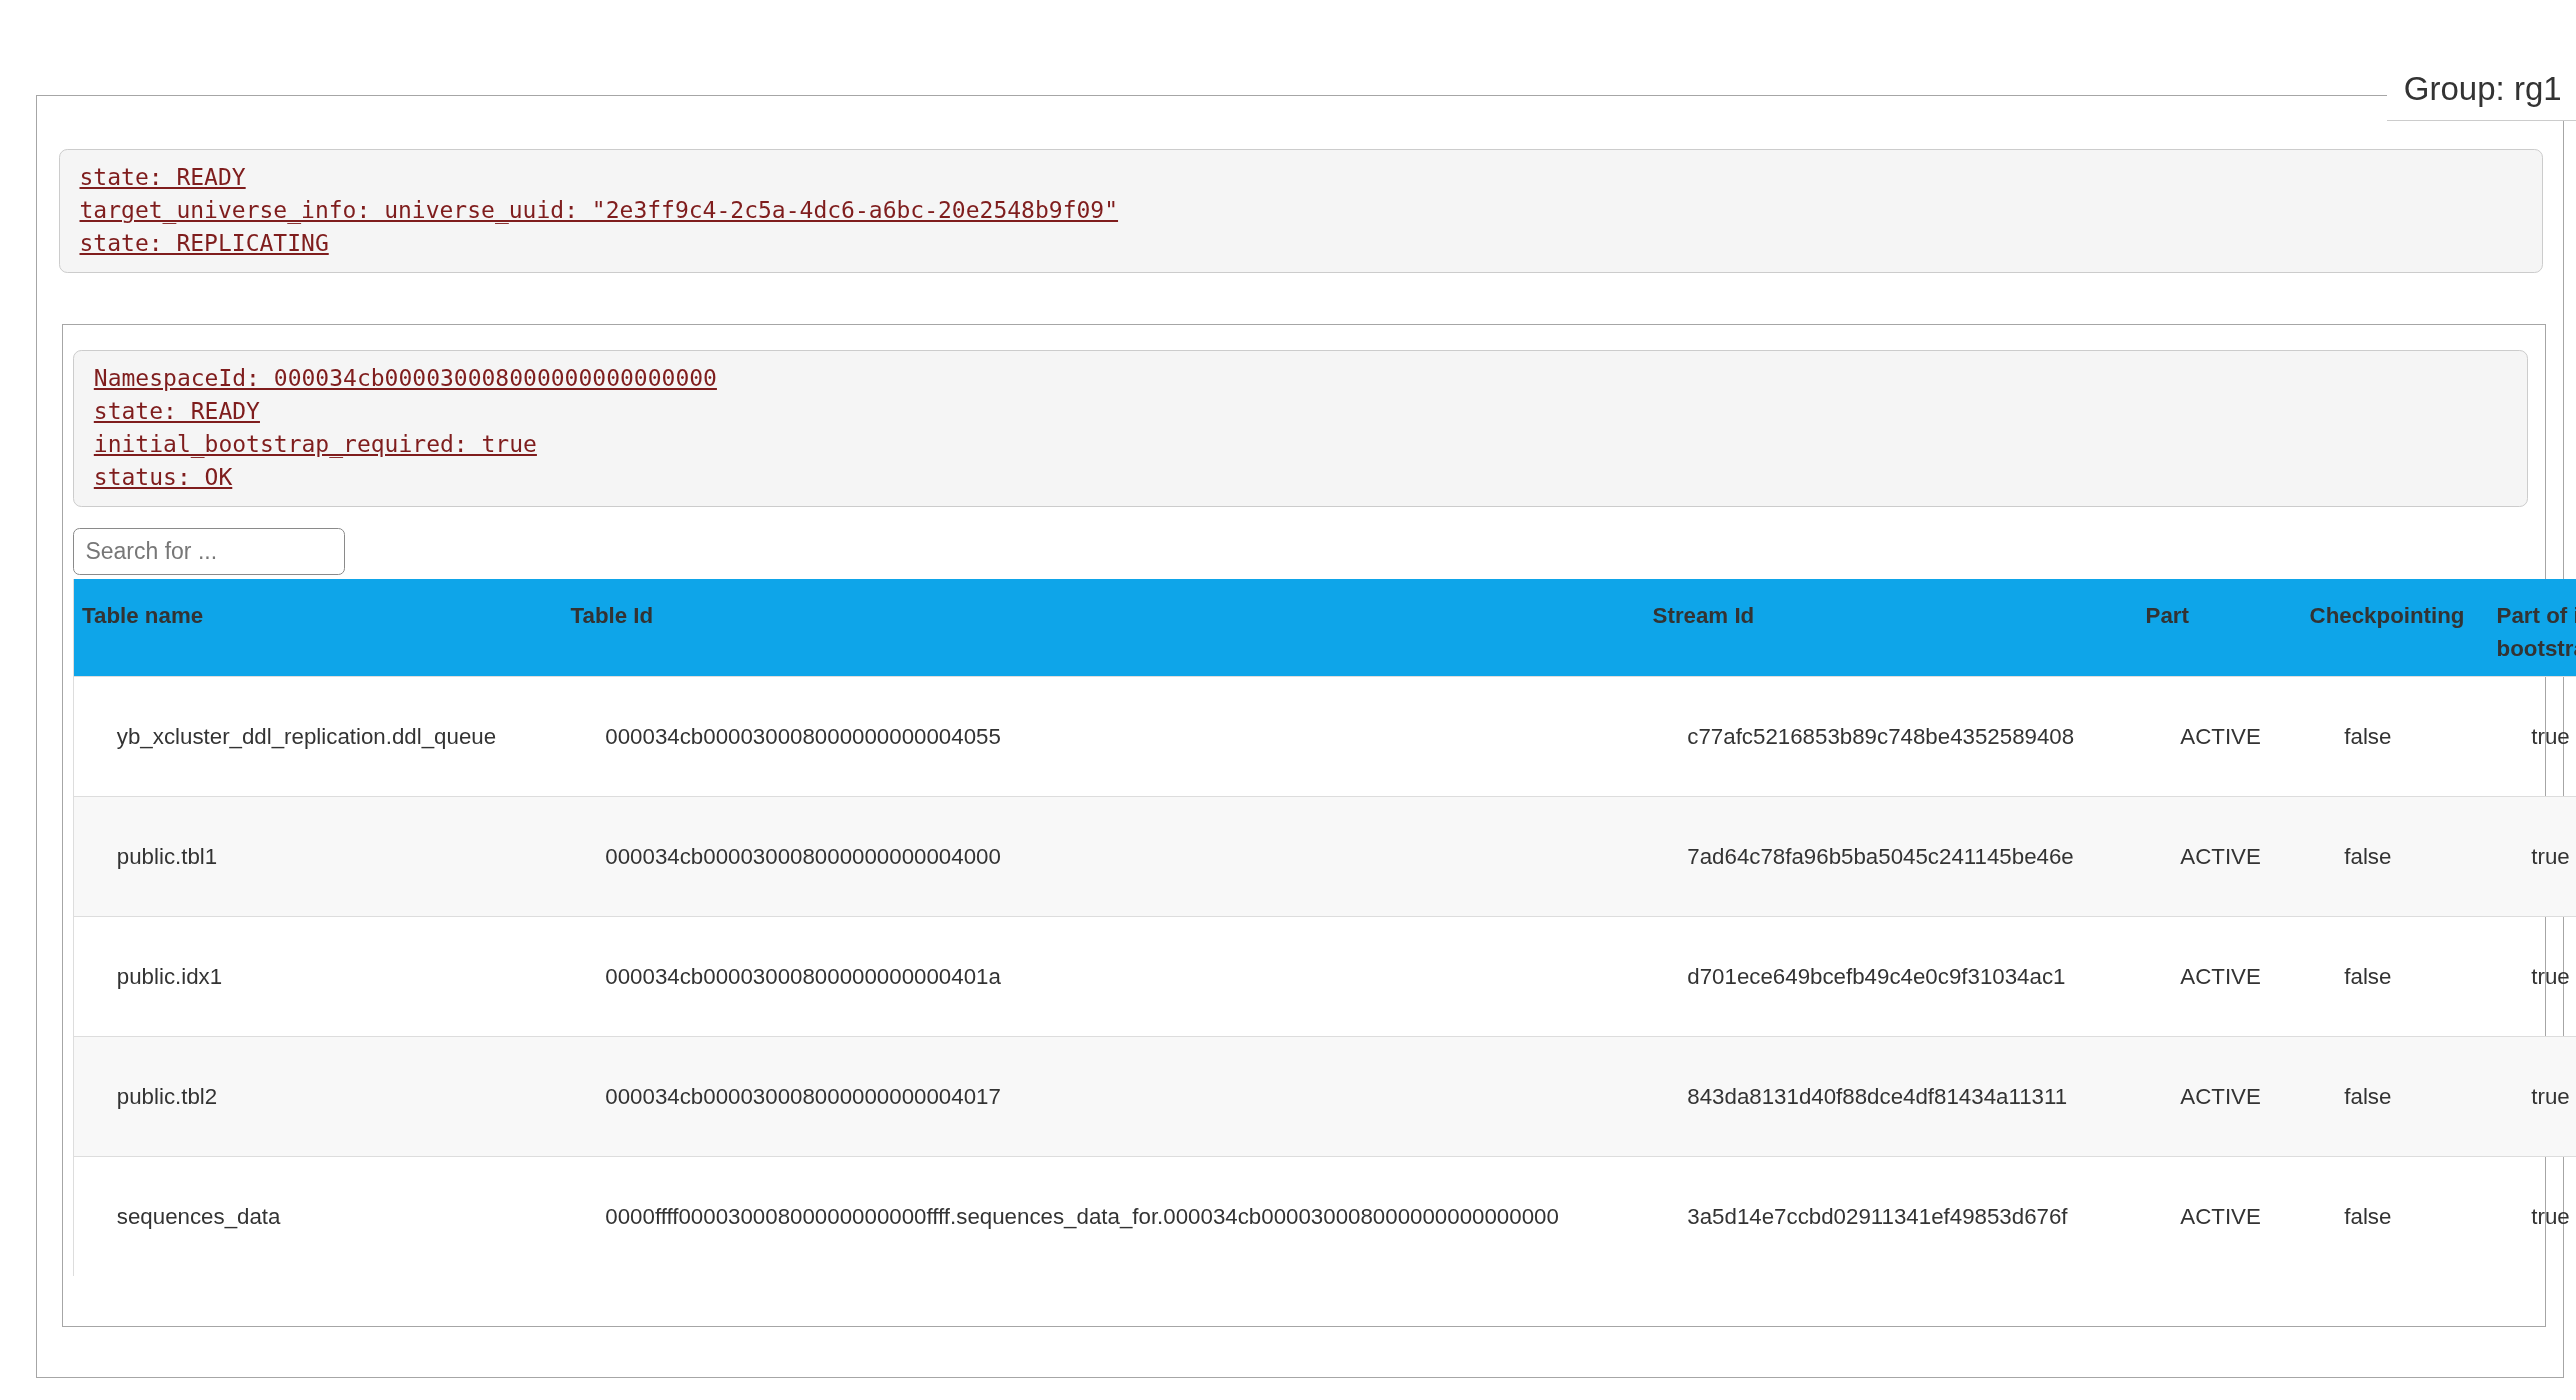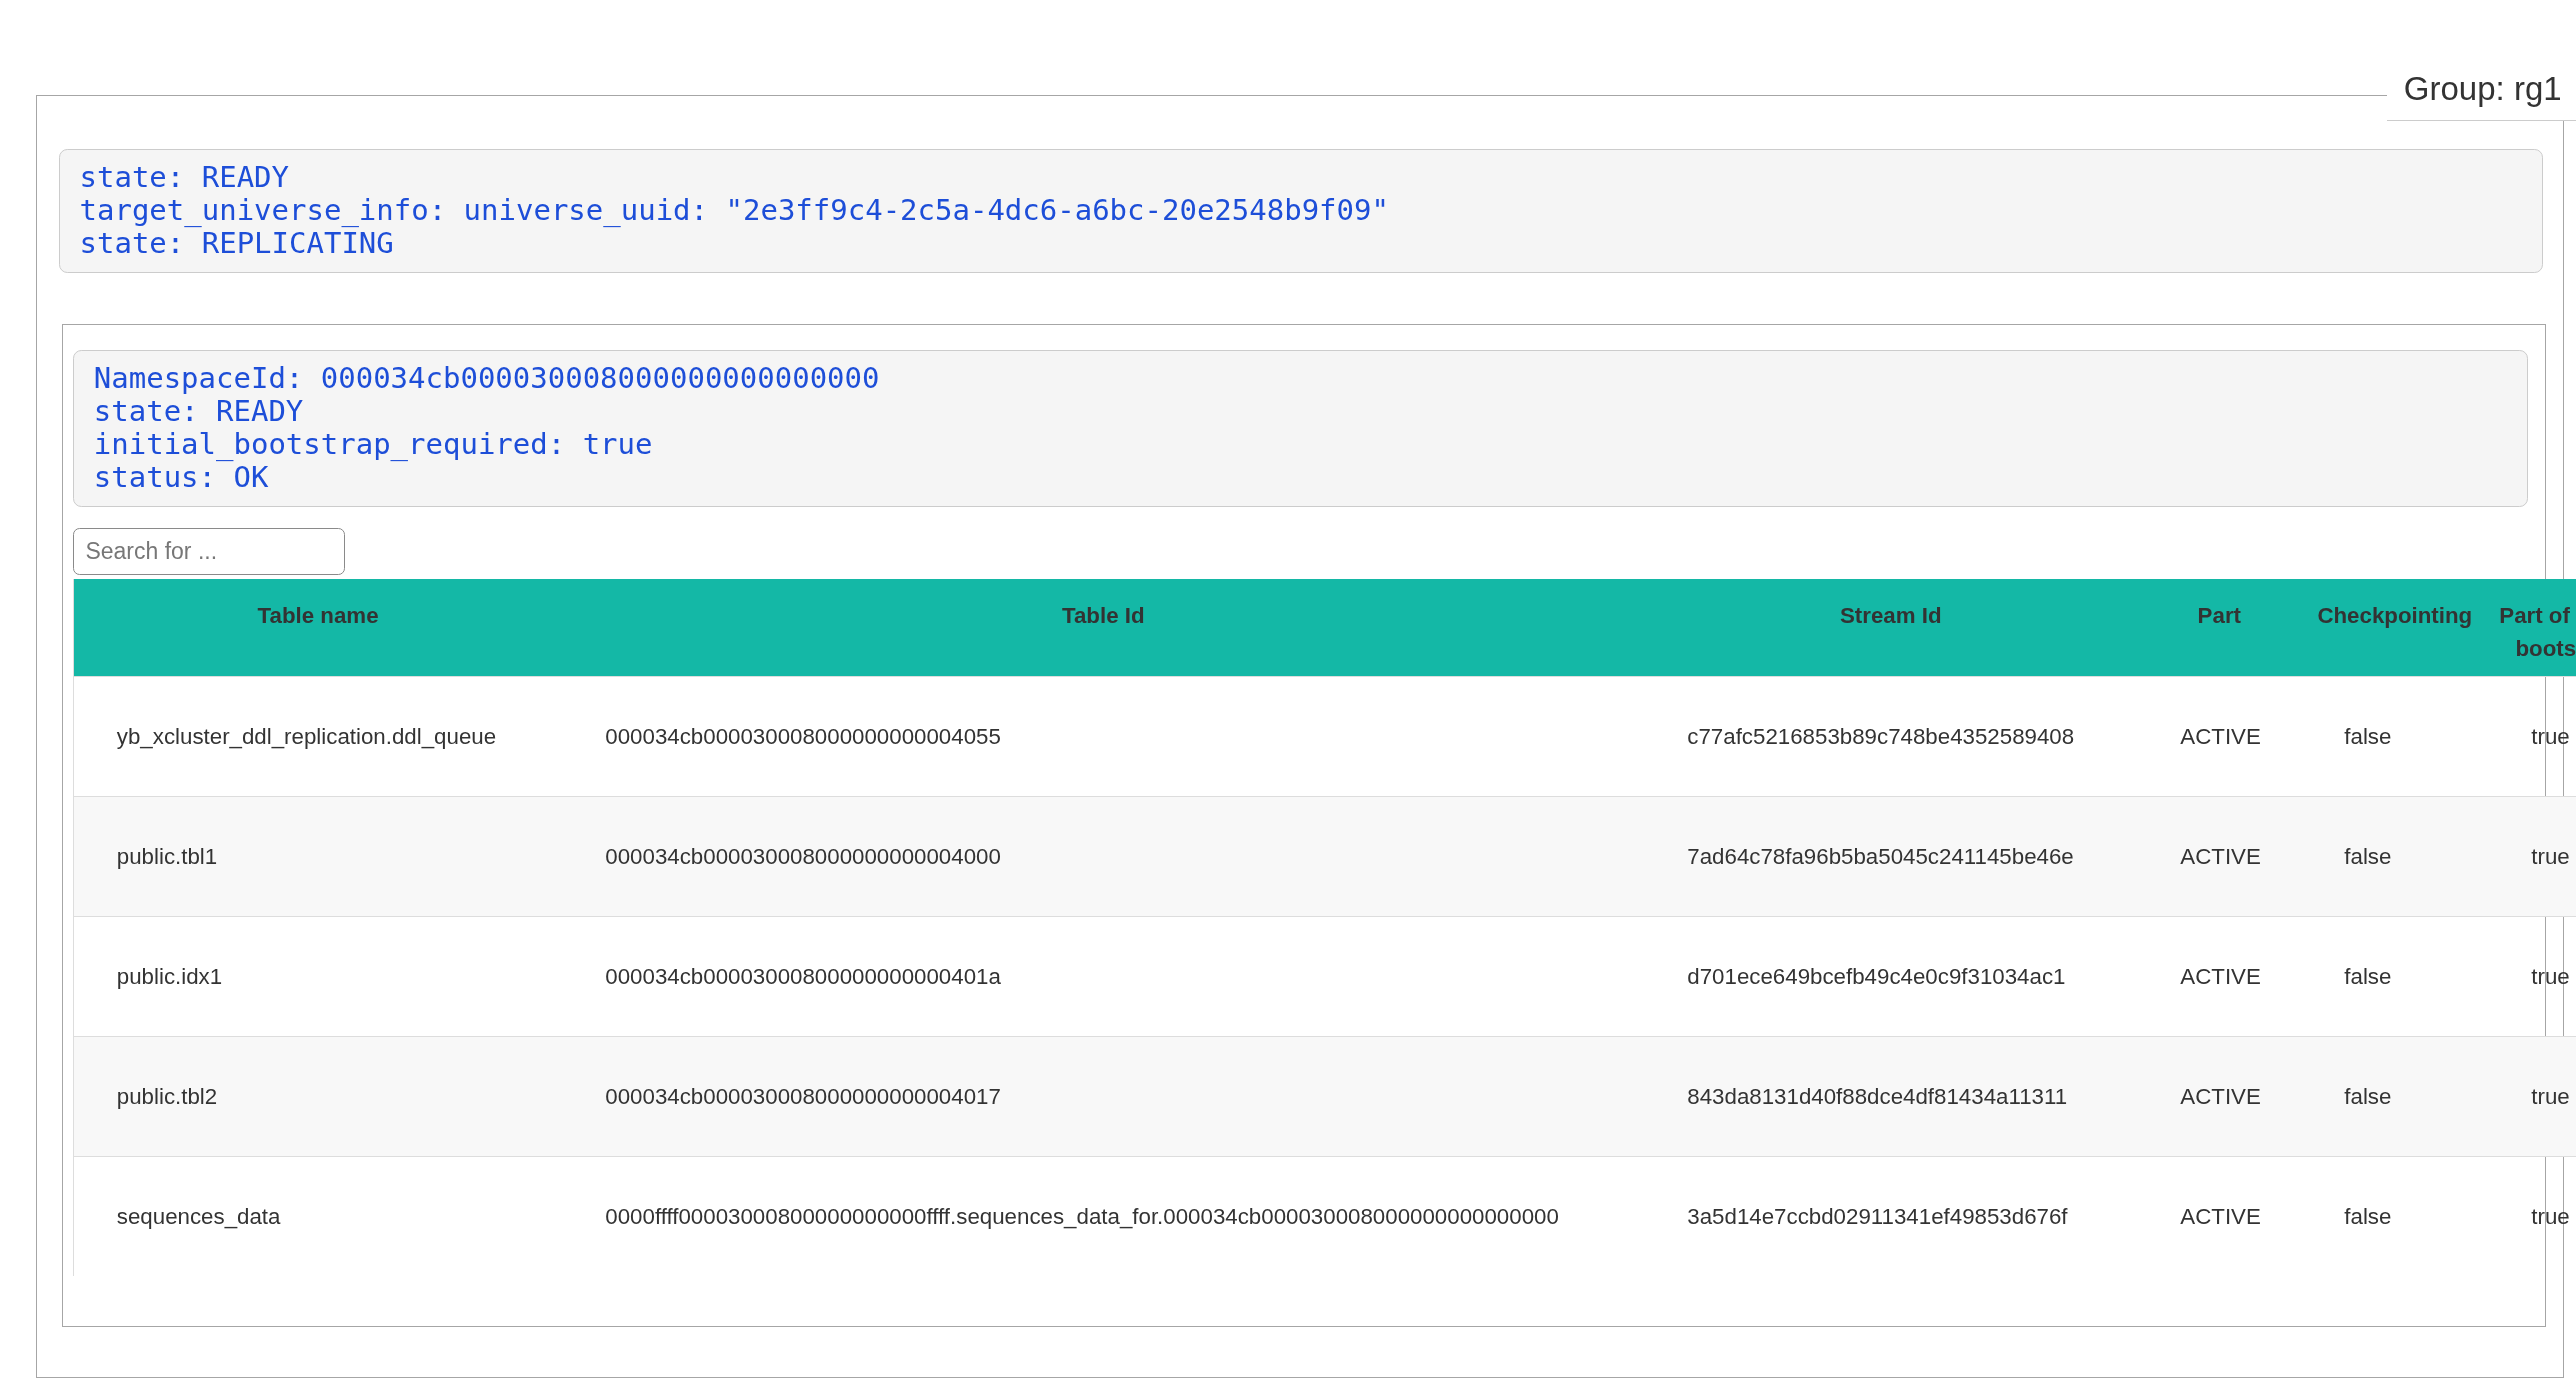--- a/index.html
+++ b/index.html
@@ -56,25 +56,26 @@
     border-bottom: 1.7px solid #cccccc;
     text-align: right;
   }
   pre.info-block {
     background: #f5f5f5;
     border: 1.7px solid #cccccc;
     border-radius: 8.3px;
     padding: 11.6px 20px;
     margin: 0 20px 0 0;
     font-family: "DejaVu Sans Mono", monospace;
-    font-size: 29px;
+    font-size: 23px;
     line-height: 33px;
-    color: #1d4ed8;
+    color: #7f1d1d;
     white-space: pre;
     overflow: hidden;
+    text-decoration: underline;
   }
   pre.namespace-info {
     margin-right: 16.6px;
   }
   .search-wrap {
     margin: 21.5px 0 3.3px 0;
   }
   input.search-input {
     width: 272px;
     height: 47px;
@@ -94,23 +95,23 @@
   }
   table.data-table {
     width: 2572px;
     table-layout: fixed;
     border-collapse: collapse;
     border-left: 1.7px solid #dddddd;
     font-size: 22.3px;
     color: #333333;
   }
   table.data-table thead th {
-    background: #14b8a6;
+    background: #0ea5e9;
     font-weight: bold;
-    text-align: center;
+    text-align: left;
     vertical-align: top;
     padding: 20px 8.3px 11.6px 8.3px;
     line-height: 33px;
     border-bottom: 1.7px solid #dddddd;
     white-space: normal;
   }
   table.data-table tbody td {
     padding: 43px 8.3px 43px 43px;
     line-height: 33px;
     vertical-align: middle;

